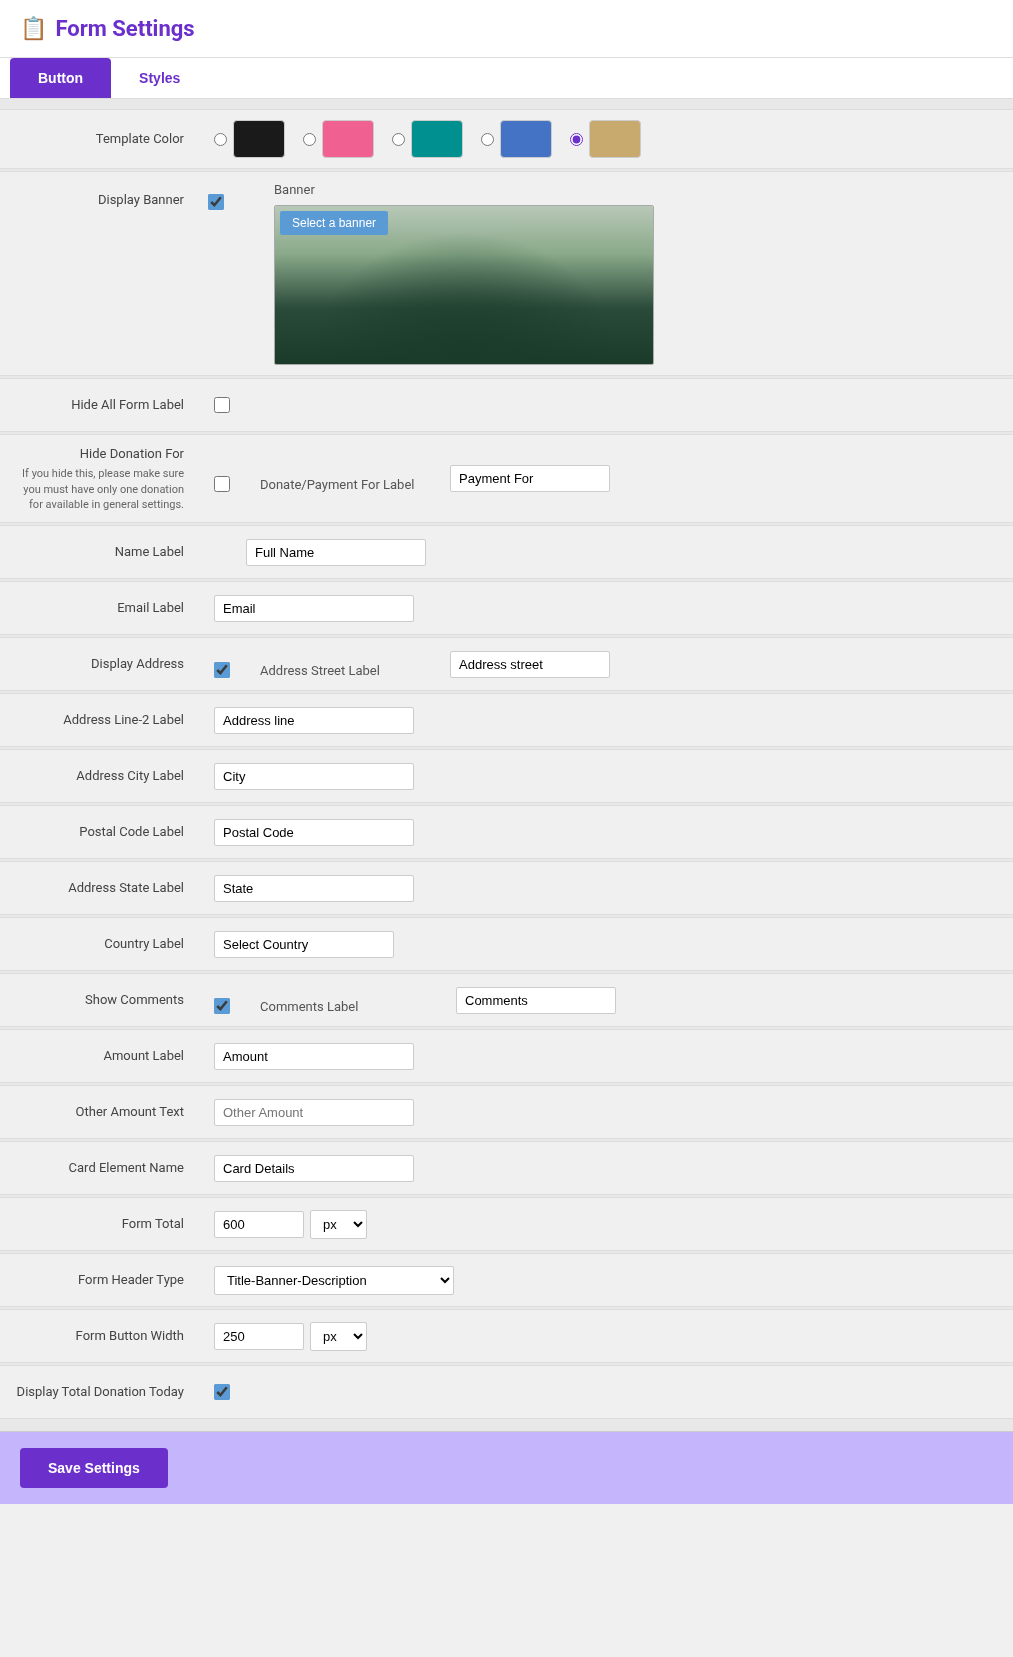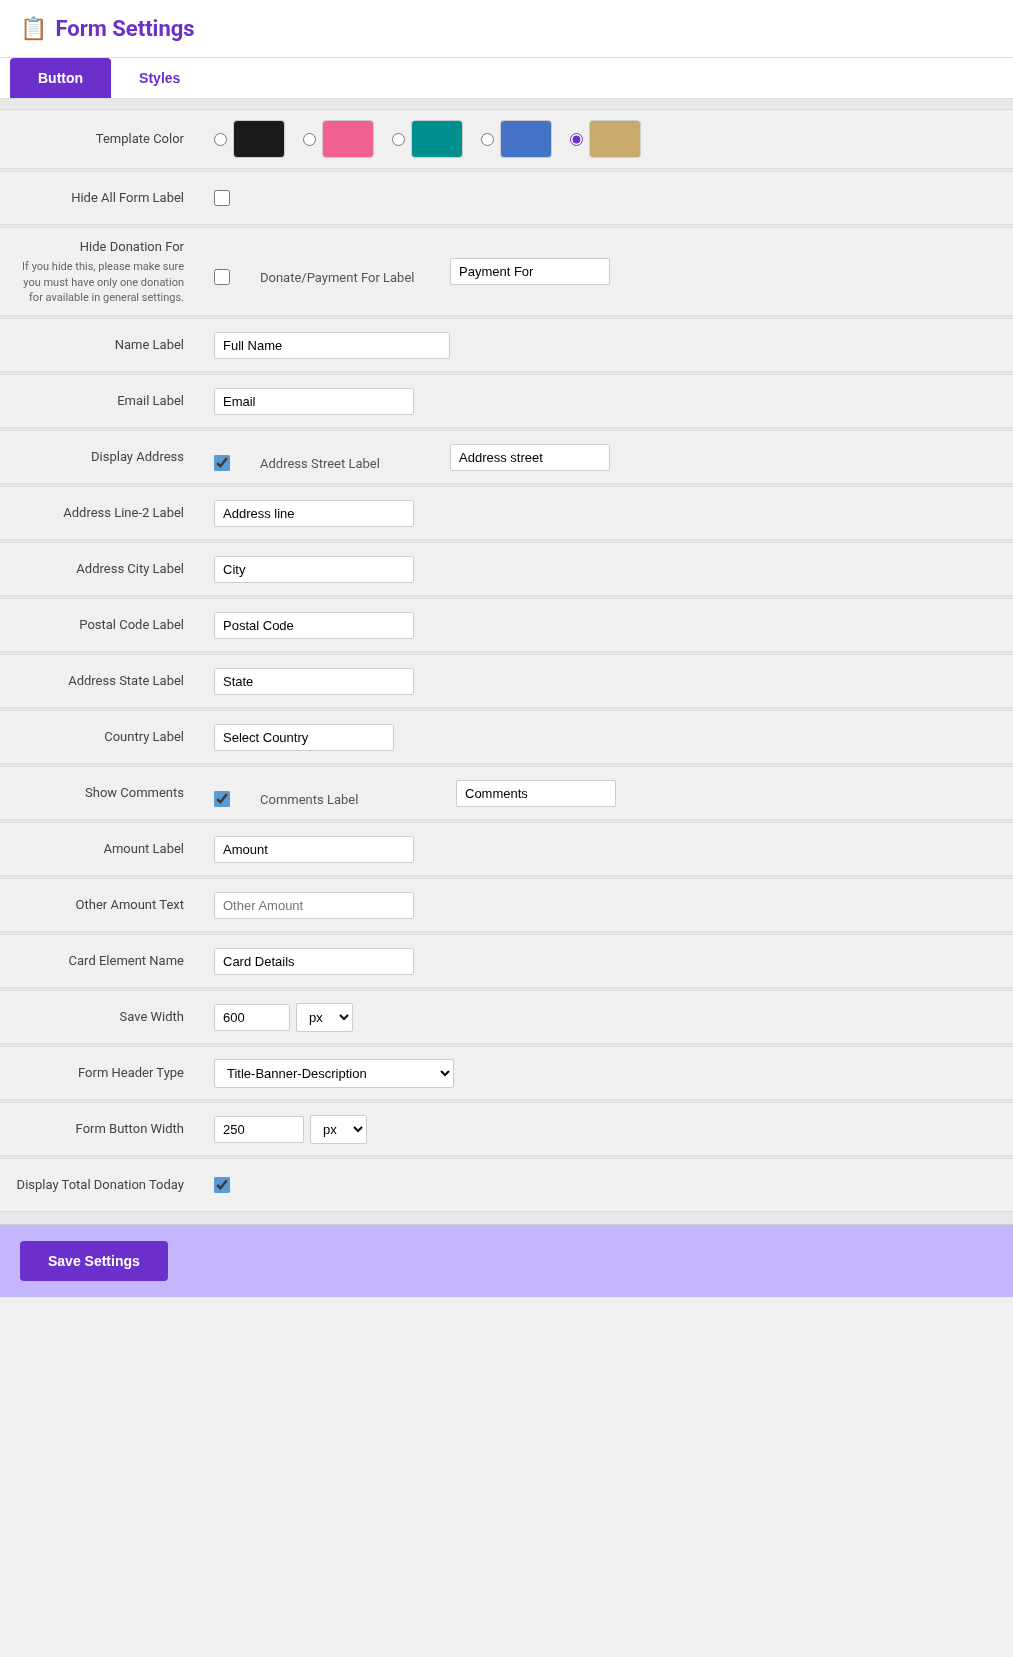--- a/index.html
+++ b/index.html
@@ -265,20 +265,37 @@
           <div class="color-swatch" style="background:#4472c4;"></div>
         </label>
         <label class="color-option">
           <input type="radio" name="template-color" checked="" style="">
           <div class="color-swatch" style="background:#c8a96e;"></div>
         </label>
       </div>
     </div>
   </div>
 
+  <div class="display-banner-row settings-row" style="align-items:flex-start; min-height:180px;">
+    <div class="display-banner-left">Display Banner</div>
+    <div class="display-banner-mid">
+      <input type="checkbox" checked="" style="margin-top: 2px;">
+    </div>
+    <div class="display-banner-right">
+      <div class="banner-label-row">
+        <span class="sub-label">Banner</span>
+      </div>
+      <div class="banner-preview">
+        <button class="banner-btn">Select a banner</button>
+        <div class="banner-img">
+          <div class="banner-img-trees"></div>
+        </div>
+      </div>
+    </div>
+  </div>
 
   <div class="settings-row">
     <div class="row-label">Hide All Form Label</div>
     <div class="row-content">
       <input type="checkbox" style="">
     </div>
   </div>
 
   <div class="settings-row" style="min-height:70px;">
     <div class="row-label">
@@ -288,21 +305,21 @@
     <div class="row-content">
       <input type="checkbox" style="">
       <span class="sub-label">Donate/Payment For Label</span>
       <input type="text" style="width: 160px;" value="Payment For">
     </div>
   </div>
 
   <div class="settings-row">
     <div class="row-label">Name Label</div>
     <div class="row-content">
-      <input type="text" style="width: 236px;" value="Full Name">
+      <input type="text" style="width: 180px; margin-left: 32px;" value="Full Name">
     </div>
   </div>
 
   <div class="settings-row">
     <div class="row-label">Email Label</div>
     <div class="row-content">
       <input type="text" style="width: 200px;" value="Email">
     </div>
   </div>
 
@@ -375,24 +392,24 @@
   </div>
 
   <div class="settings-row">
     <div class="row-label">Card Element Name</div>
     <div class="row-content">
       <input type="text" style="width: 200px;" value="Card Details">
     </div>
   </div>
 
   <div class="settings-row">
-    <div class="row-label">Save Width</div>
+    <div class="row-label">Form Total</div>
     <div class="row-content">
       <div class="number-input-wrap">
-        <input type="number" style="width: 76px;" value="600">
+        <input type="number" style="width: 90px;" value="600">
         <select>
           <option selected="">px</option>
           <option>%</option>
           <option>em</option>
         </select>
       </div>
     </div>
   </div>
 
   <div class="settings-row">

